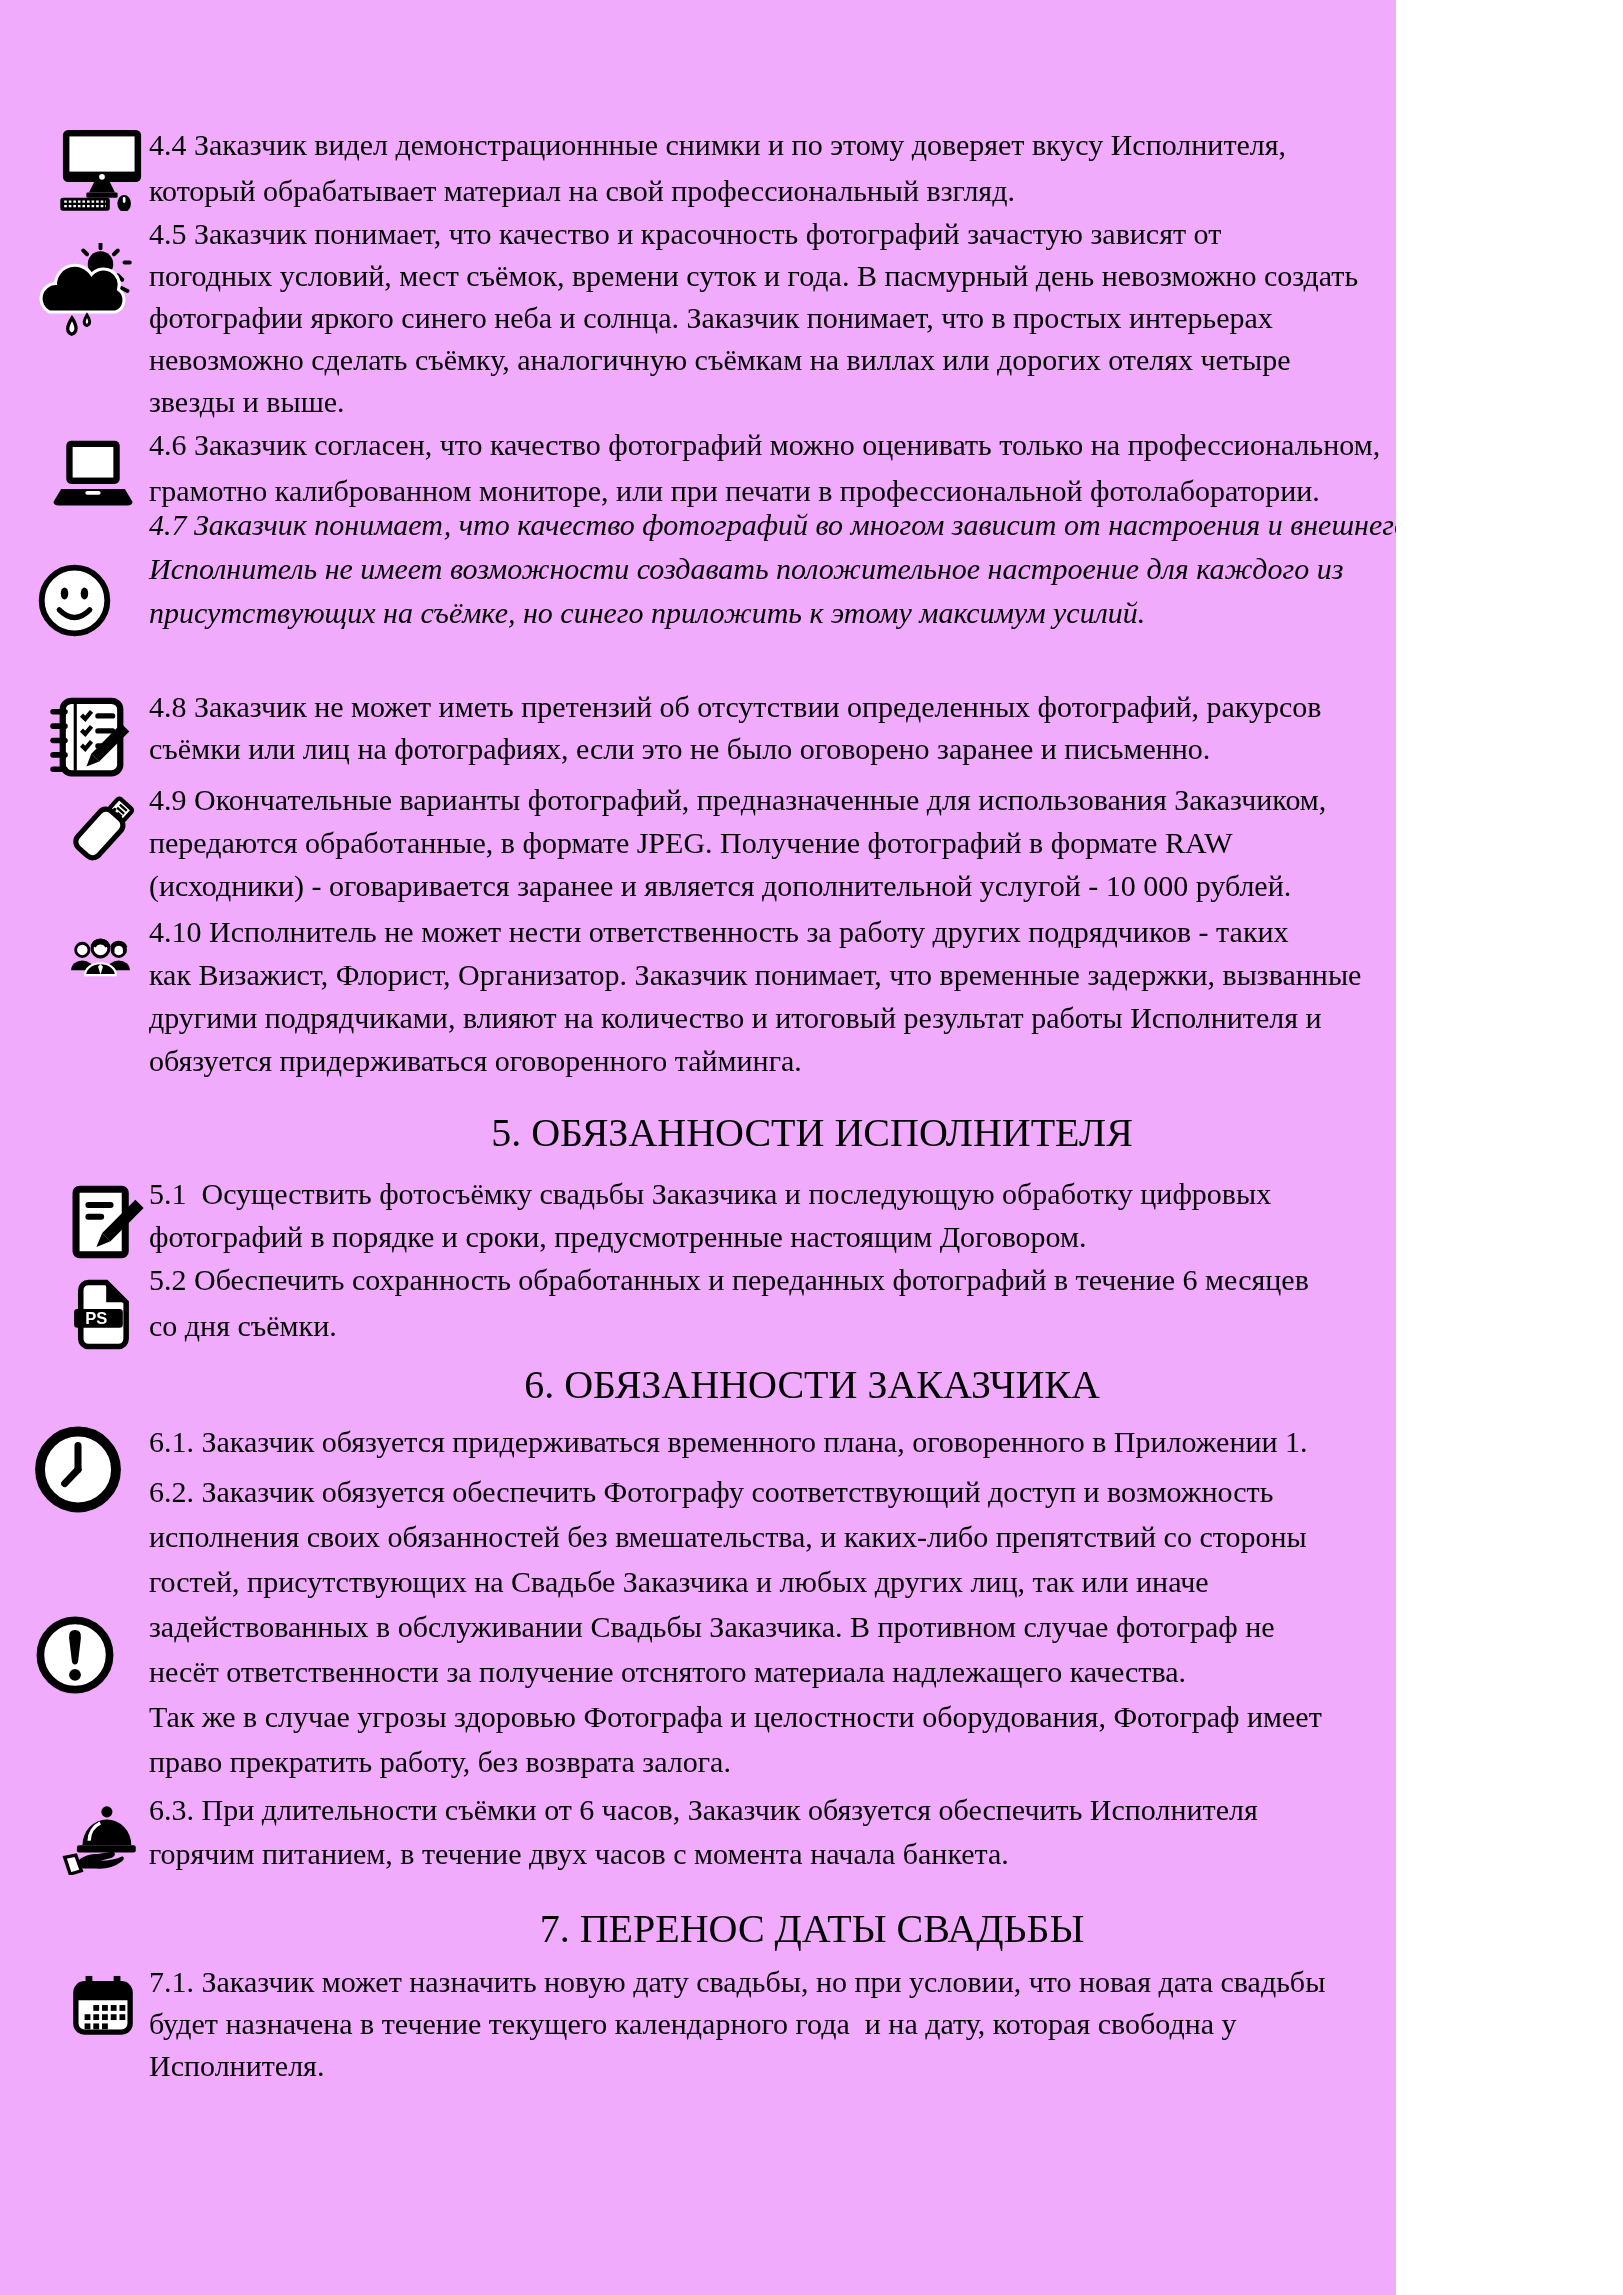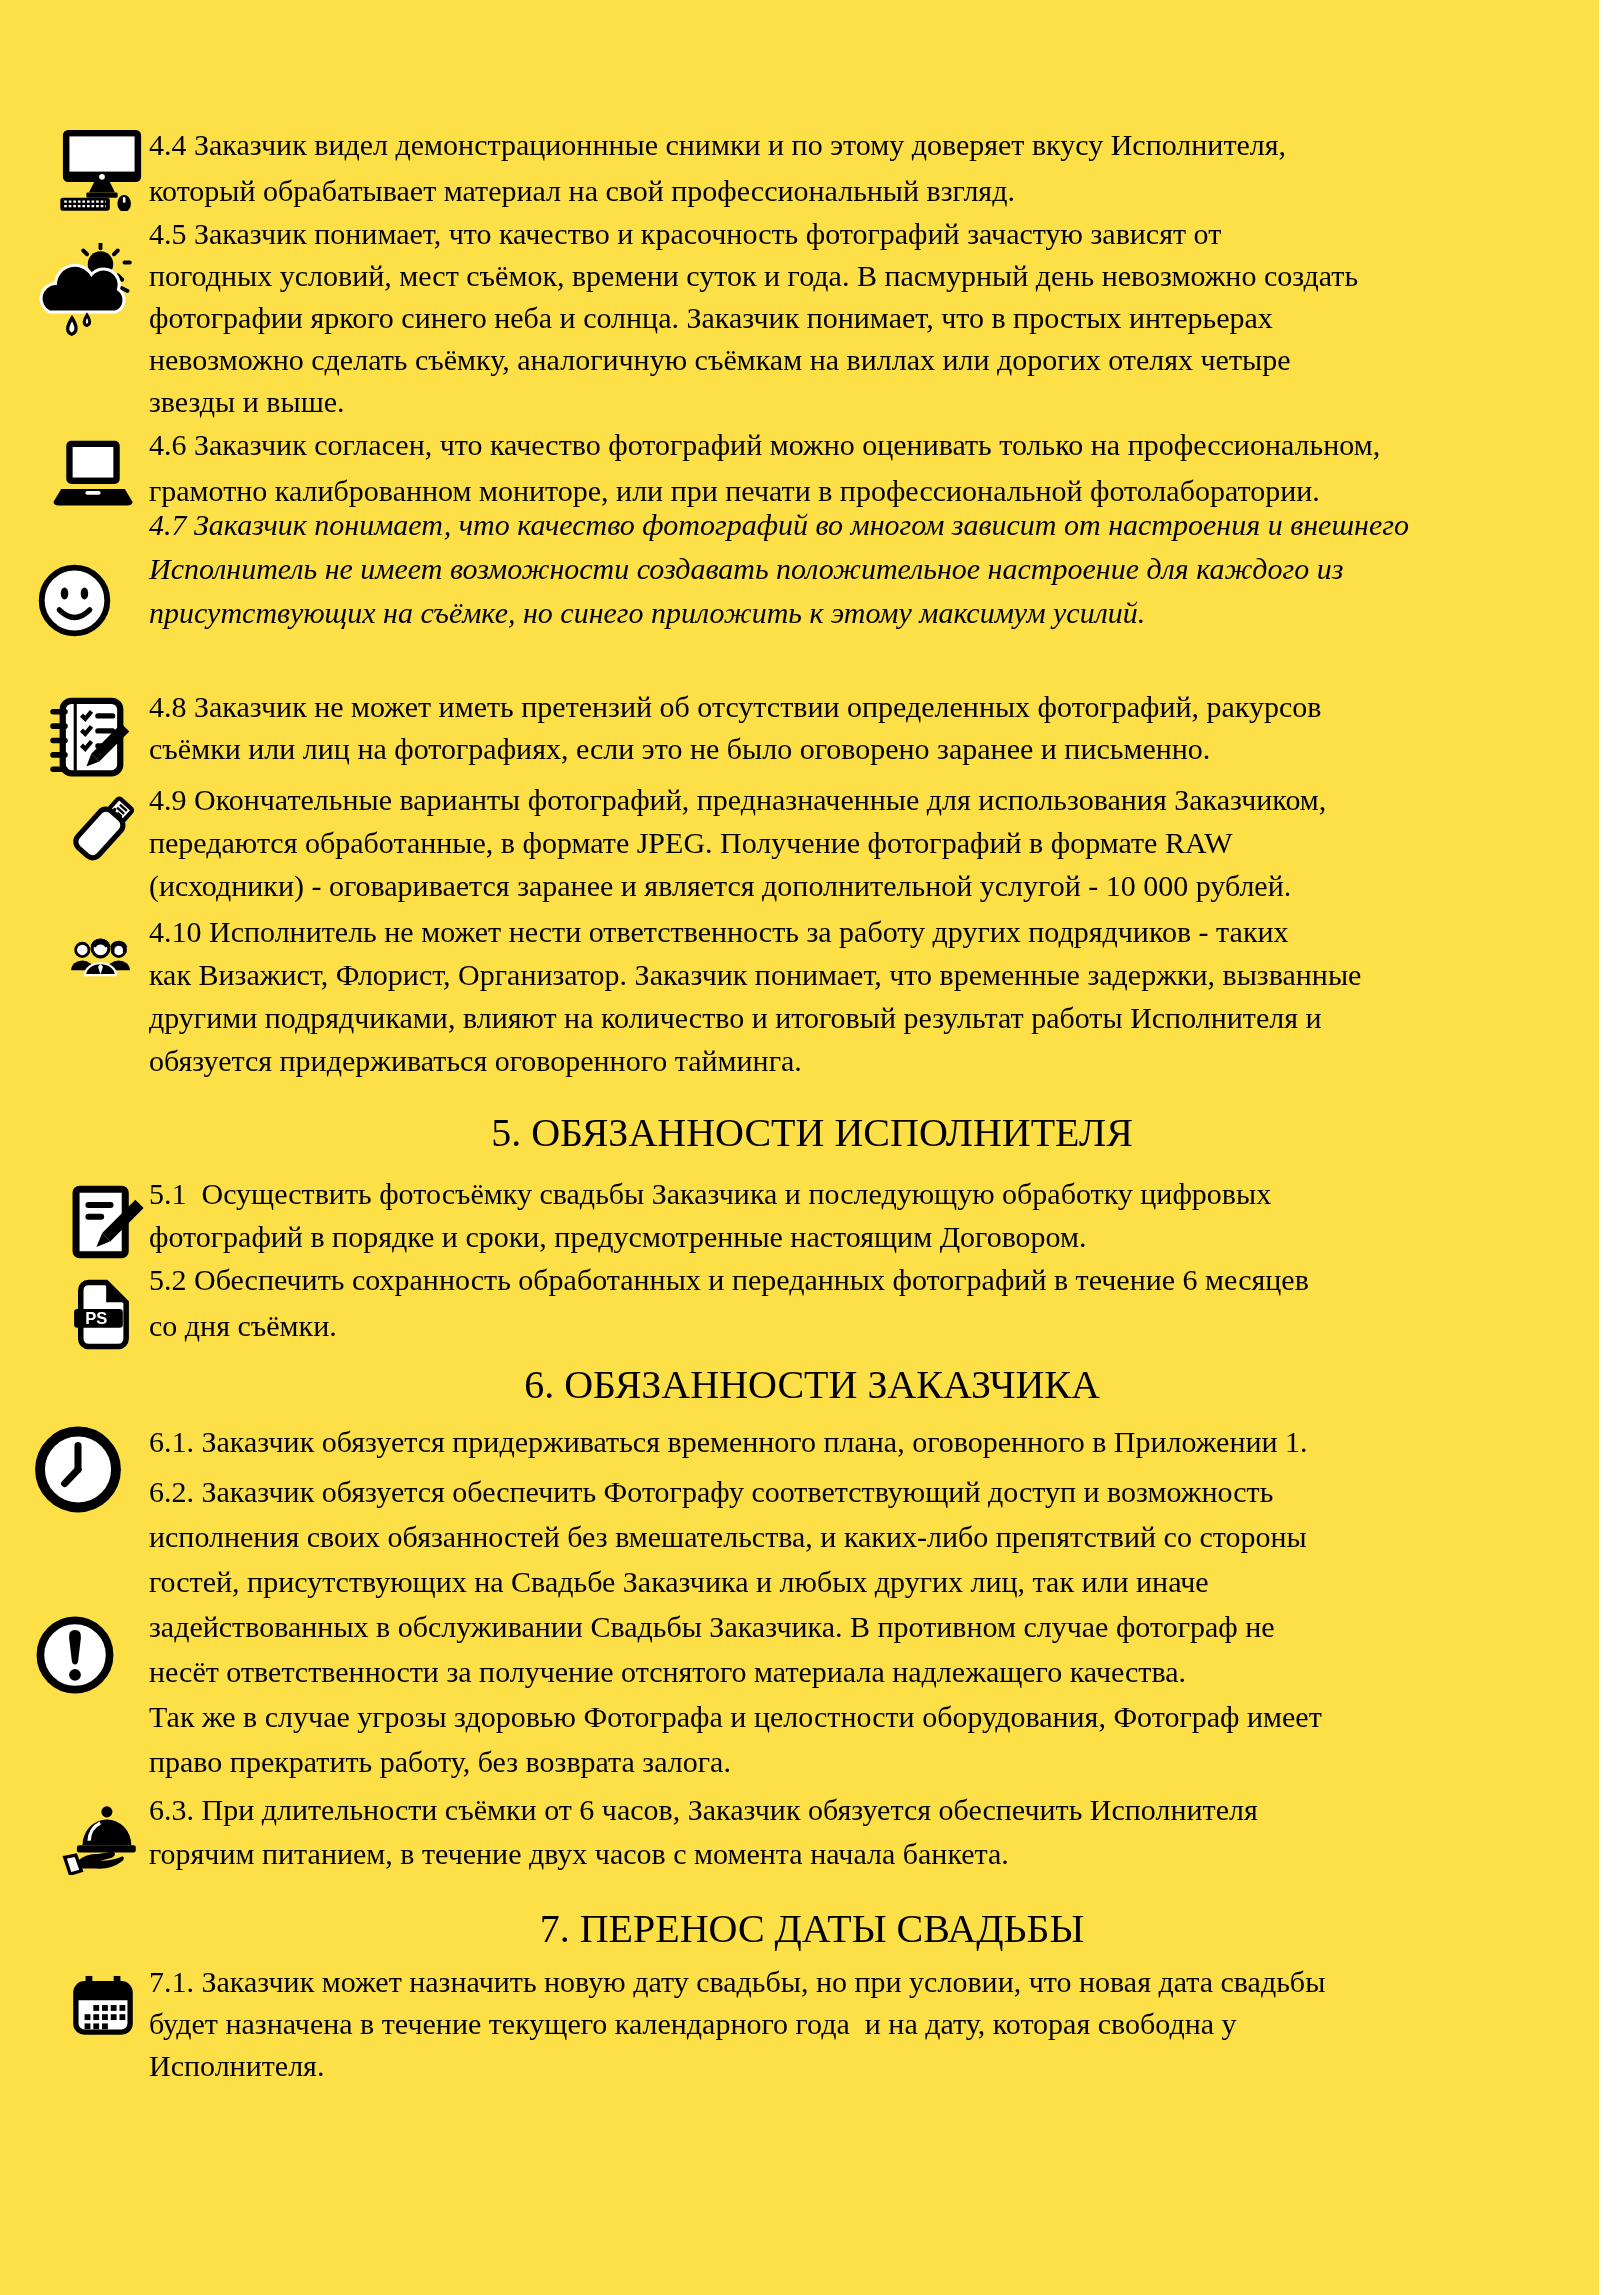--- a/index.html
+++ b/index.html
@@ -1,19 +1,19 @@
 <!DOCTYPE html>
 <html style="font-size:10.5px"><head>
 <meta charset="utf-8">
 <style>
   html,body{margin:0;padding:0;background:#ffffff;}
   .page{
     position:relative;
-    width:1599px;height:2295px;
-    background:#fde047;
+    width:1396px;height:2295px;
+    background:#f0abfc;
     color:#000000;
     font-family:"Liberation Serif","DejaVu Serif",serif;
     overflow:hidden;
   }
   .para{position:absolute;left:0;width:1624px;}
   .para .txt{
     margin-left:149px;
     font-size:30px;
     white-space:pre;
   }

